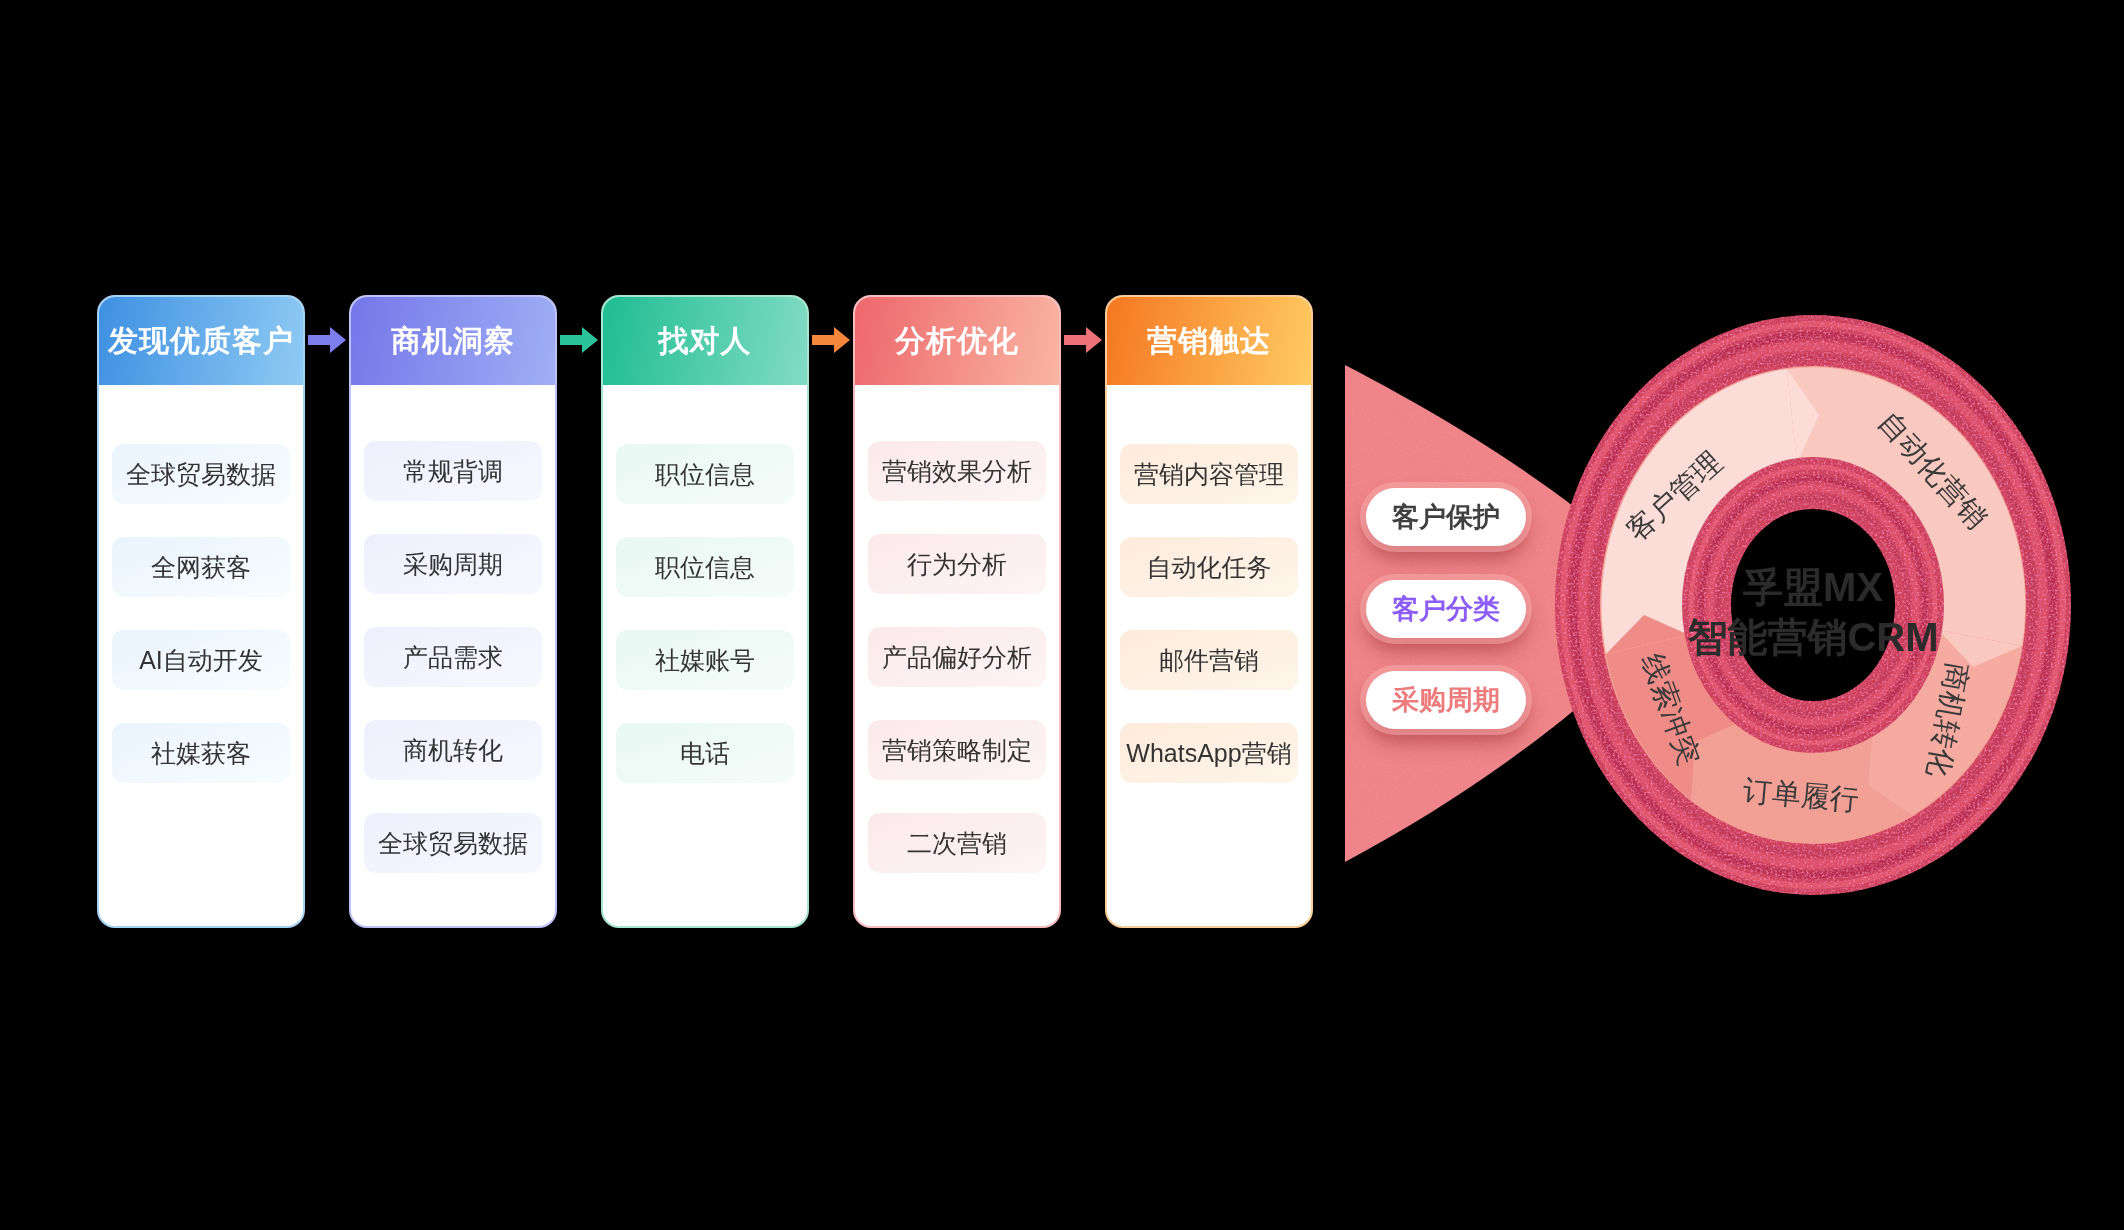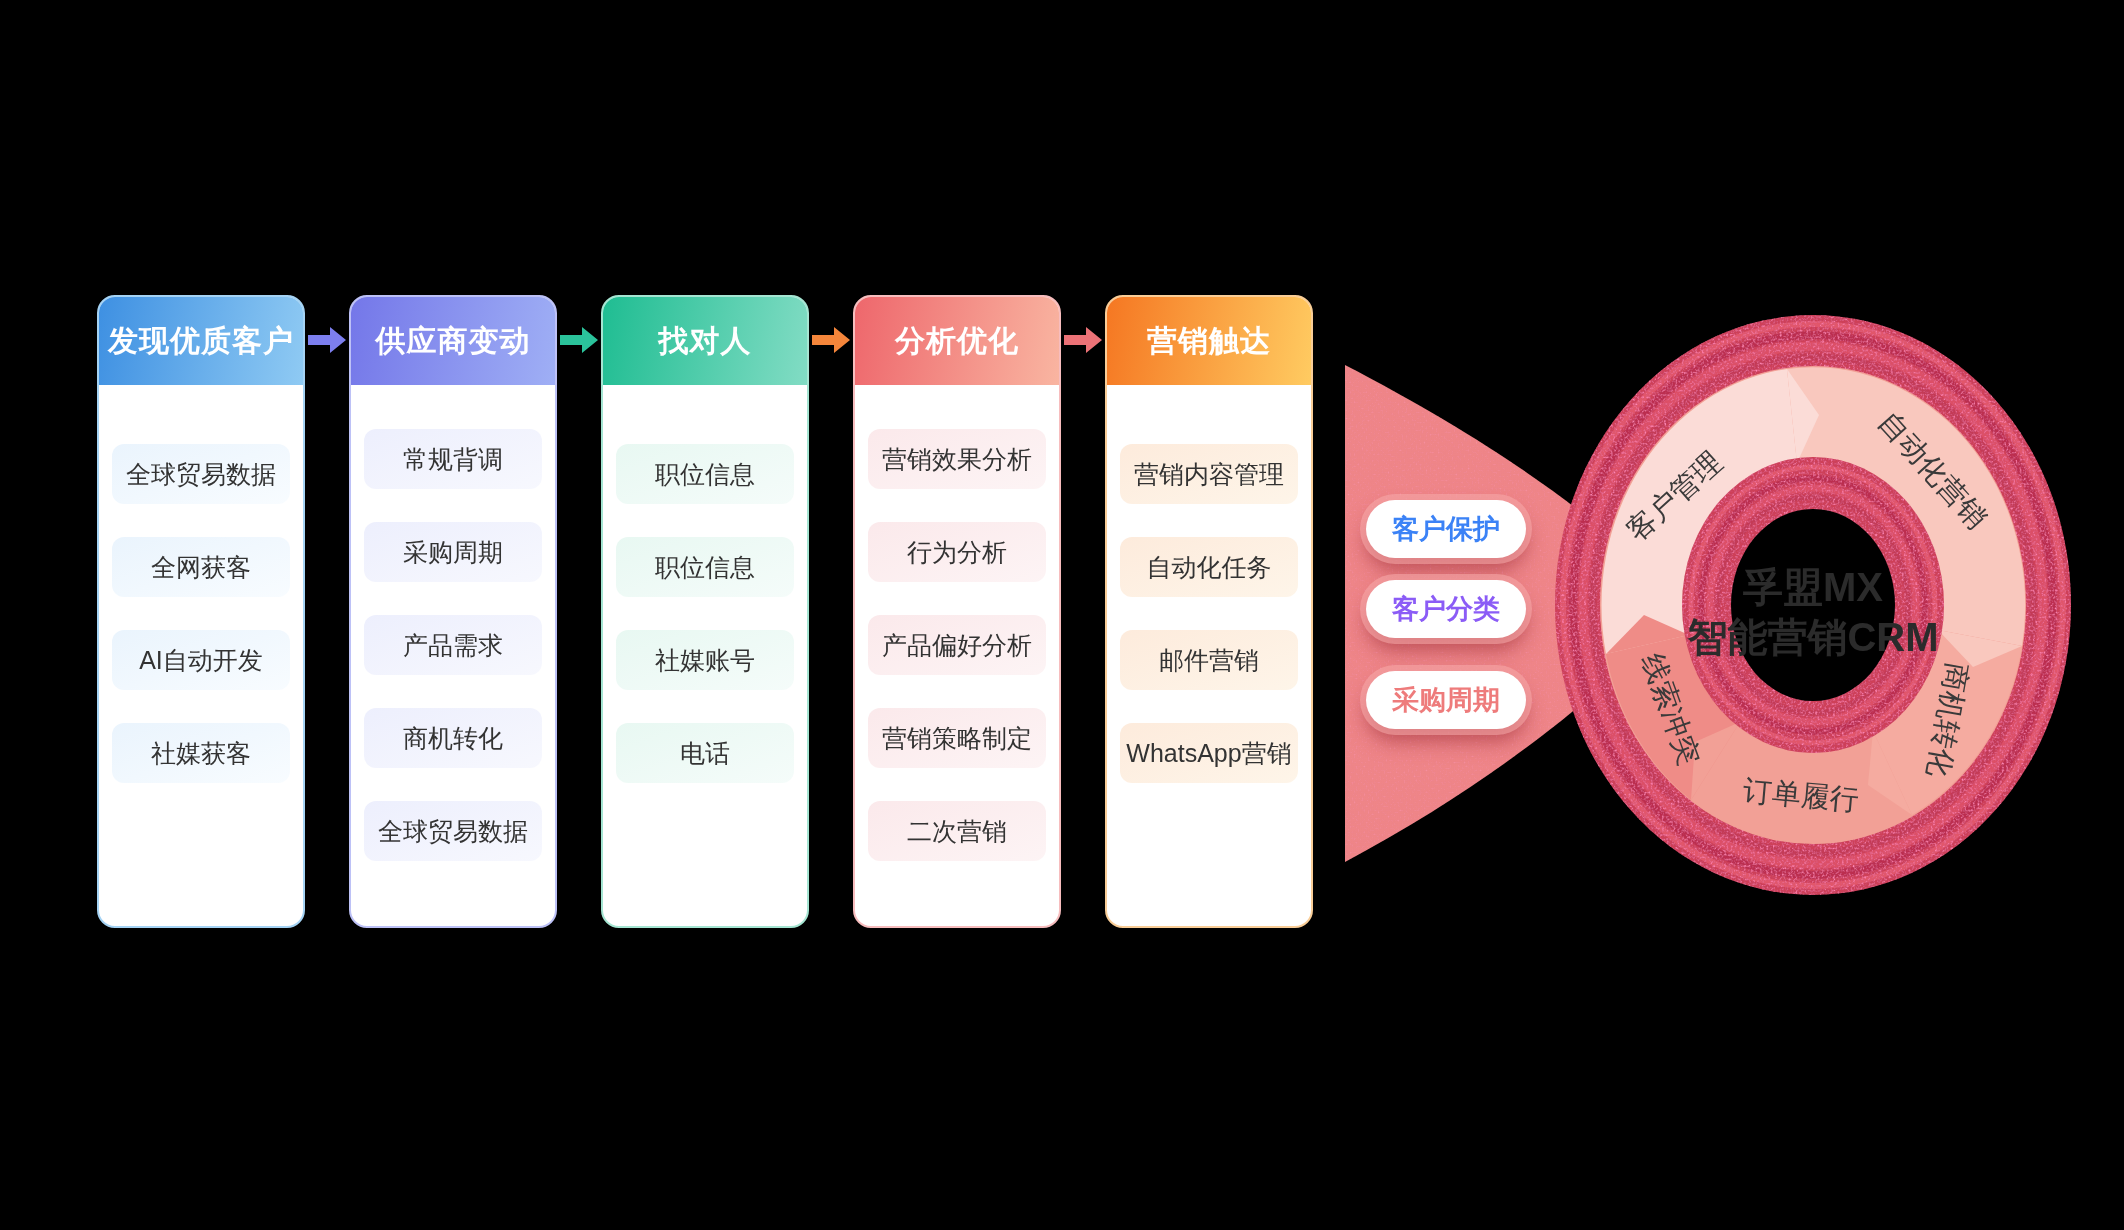--- a/index.html
+++ b/index.html
@@ -9,21 +9,21 @@
   
   .flow{position:absolute;left:97px;top:295px;width:1216px;height:633px;display:flex;gap:44px;}
   .card{position:relative;width:208px;height:633px;background:#fff;border:2px solid var(--bd,#ccc);
         border-radius:18px;box-sizing:border-box;overflow:hidden;
         box-shadow:0 10px 24px rgba(0,0,0,.35);}
   .card-header{height:88px;display:flex;align-items:center;justify-content:center;
         background:linear-gradient(100deg,var(--hf),var(--ht));
         color:#fff;font-size:30px;font-weight:700;letter-spacing:1px;}
   .card-body{box-sizing:border-box;}
   .pad-lg .card-body{padding-top:59px;}
-  .pad-sm .card-body{padding-top:44px;}
+  .pad-sm .card-body{padding-top:56px;}
   .chip{width:178px;height:60px;margin:0 auto 33px auto;border-radius:12px;
         background:linear-gradient(160deg,var(--chip1),var(--chip2));
         display:flex;align-items:center;justify-content:center;
         font-size:25px;color:#333;}
   .flow-arrow{position:absolute;top:32px;width:38px;height:26px;}
 
   
   .pill{position:absolute;left:1366px;width:160px;height:58px;background:#fff;border-radius:29px;
         display:flex;align-items:center;justify-content:center;
         font-size:27px;font-weight:700;
@@ -46,21 +46,21 @@
       <div class="card-header">发现优质客户</div>
       <div class="card-body">
         <div class="chip">全球贸易数据</div>
         <div class="chip">全网获客</div>
         <div class="chip">AI自动开发</div>
         <div class="chip">社媒获客</div>
       </div>
     </div>
 
     <div class="card pad-sm" style="--hf: #7477E9; --ht: #9FAFF5; --bd: #BDC1F6; --chip1: #EDEFFD; --chip2: #F7F8FE;">
-      <div class="card-header">供应商变动</div>
+      <div class="card-header">商机洞察</div>
       <div class="card-body">
         <div class="chip">常规背调</div>
         <div class="chip">采购周期</div>
         <div class="chip">产品需求</div>
         <div class="chip">商机转化</div>
         <div class="chip">全球贸易数据</div>
       </div>
     </div>
 
     <div class="card pad-lg" style="--hf: #1FBD92; --ht: #82DCC4; --bd: #A5E5D2; --chip1: #E8F8F2; --chip2: #F5FCFA;">
@@ -167,17 +167,17 @@
       <ellipse cx="513" cy="335" rx="112" ry="127" fill="none" stroke-width="6" style="stroke: rgb(188, 47, 80);"></ellipse>
       <ellipse cx="513" cy="335" rx="103" ry="117" fill="none" stroke-width="7" style="stroke: rgb(221, 79, 102);"></ellipse>
       <ellipse cx="513" cy="335" rx="95" ry="108" fill="none" stroke-width="5" style="stroke: rgb(196, 58, 86);"></ellipse>
     </g>
 
     <ellipse cx="513" cy="335" rx="82" ry="96" fill="#000"></ellipse>
     <text class="center-line" x="513" y="331" font-size="40" style="fill: rgb(43, 43, 43);">孚盟MX</text>
     <text class="center-line" x="513" y="381" font-size="40" style="fill: rgb(43, 43, 43);">智能营销CRM</text>
   </svg>
 
-  <div class="pill" style="top: 488px; color: #3b82f6; margin-top: 12px;">客户保护</div>
+  <div class="pill" style="top: 488px; color: #404040;">客户保护</div>
   <div class="pill" style="top: 580px; color: #8b5cf6;">客户分类</div>
   <div class="pill" style="top: 671px; color: rgb(238, 123, 123);">采购周期</div>
 
 </div>
 
 </body></html>

